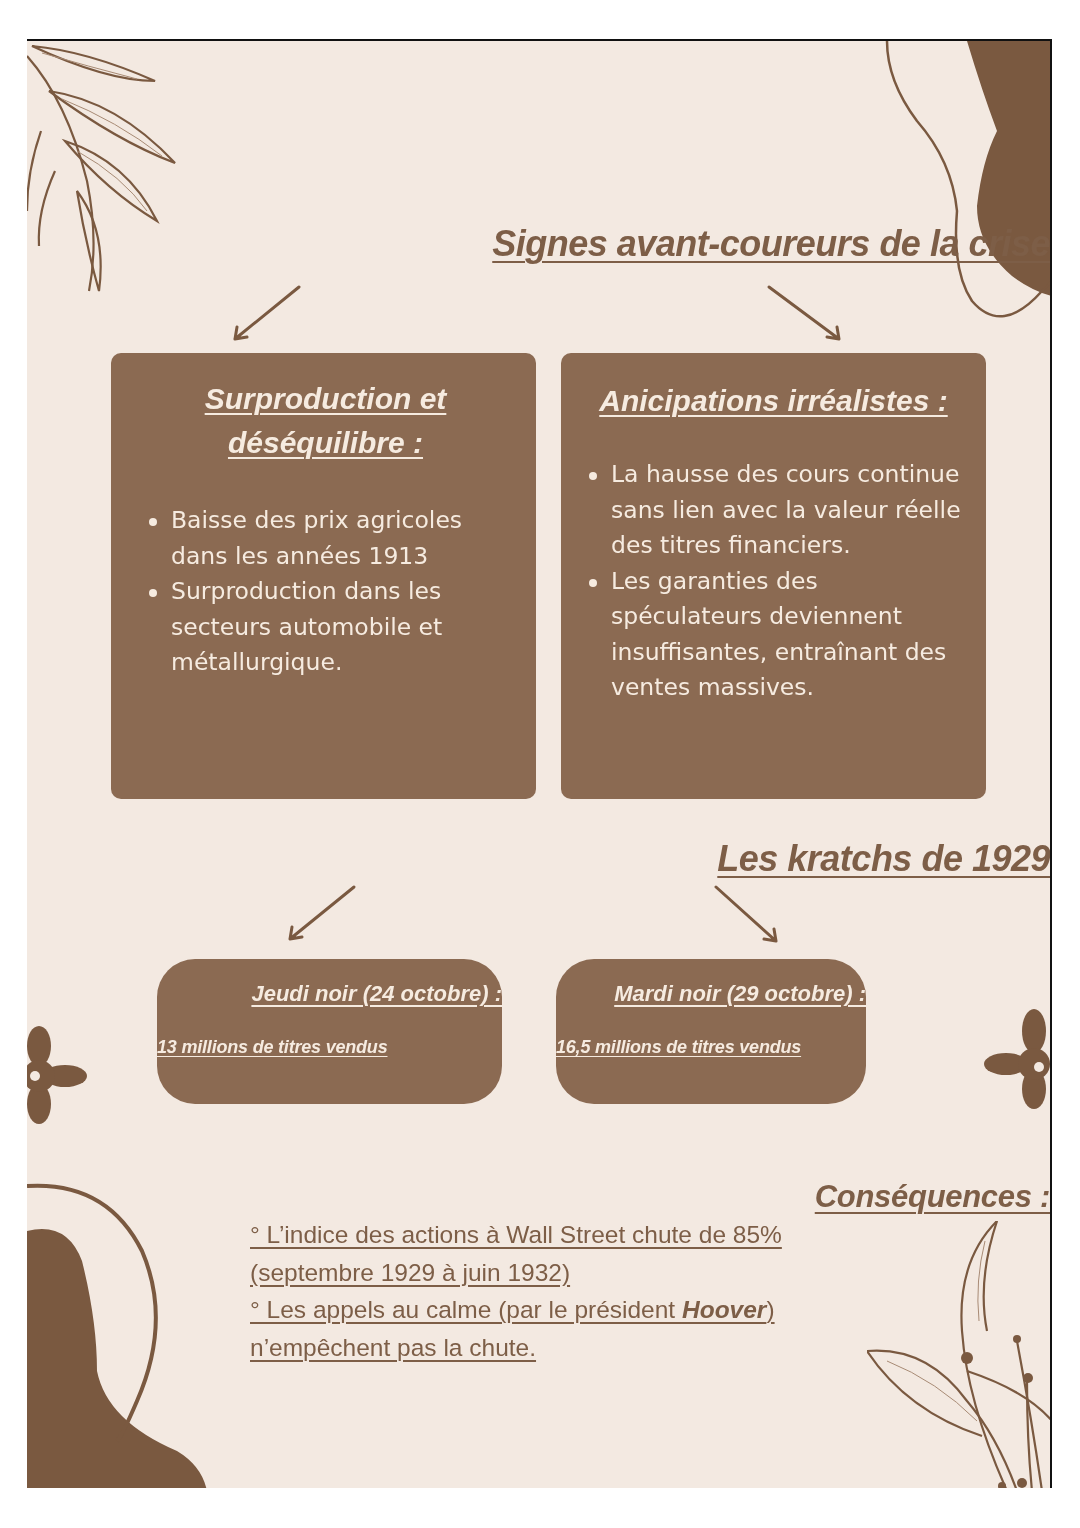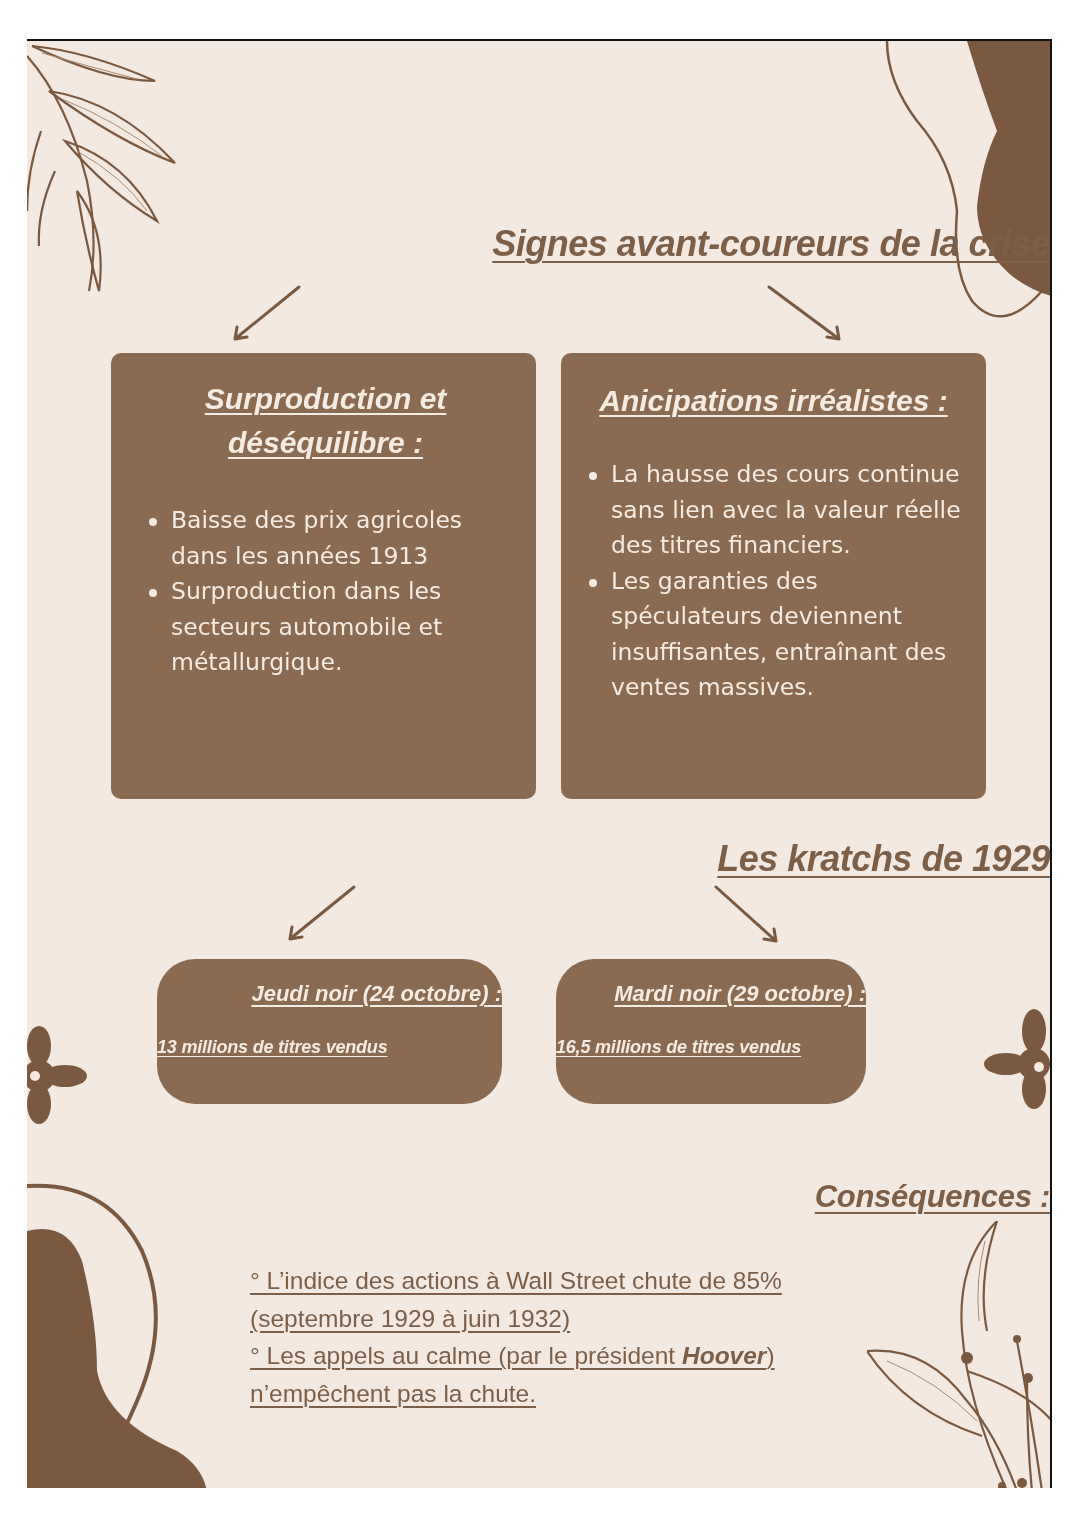--- a/index.html
+++ b/index.html
@@ -47,21 +47,20 @@
     .k-body {
       font-style: italic; font-weight: bold; text-decoration: underline; text-underline-offset: 3px;
       font-size: 18px; font-family: "Liberation Sans", sans-serif; text-align: left;
       margin-top: 28px; letter-spacing: -0.2px;
     }
     .conseq {
       position: absolute; left: 223px; top: 1175px; width: 640px; color: #7d5e47;
       font-size: 24.5px; line-height: 37.5px; text-decoration: underline;
       text-underline-offset: 4px; text-decoration-thickness: 1.5px;
       font-family: "Liberation Sans", sans-serif;
-      margin-top: 46px;
     }
     .conseq b { font-style: italic; }
     .arrow { position: absolute; }
   </style>
 </head>
 <body>
 
 <div class="page">
 
   <svg class="deco" style="left:0;top:0" width="170" height="260" viewBox="0 0 170 260">

